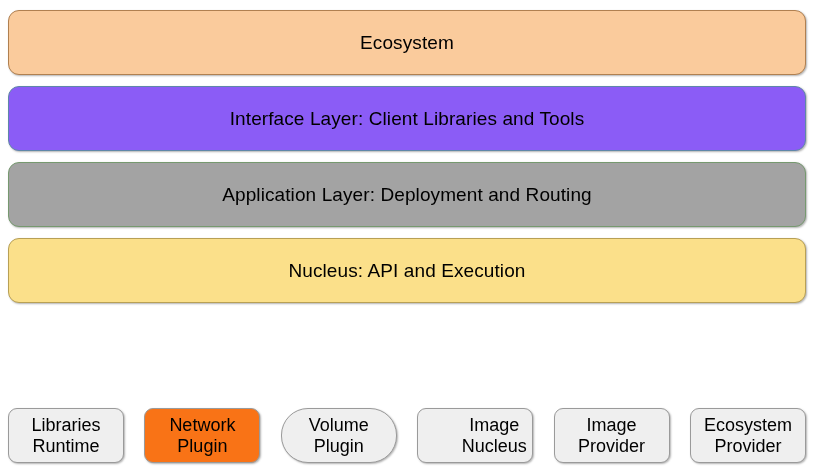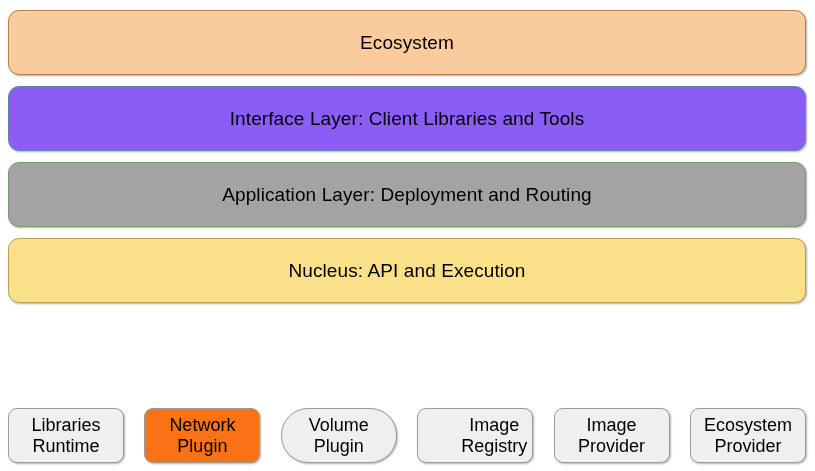--- a/index.html
+++ b/index.html
@@ -109,21 +109,21 @@
 
     <div class="plugin-box" style="background: #f97316; border-color: rgb(154, 154, 154);">
       <span class="plugin-label"><span>Network</span><br><span>Plugin</span></span>
     </div>
 
     <div class="plugin-box" style="background: rgb(239, 239, 239); border-color: rgb(154, 154, 154); border-radius: 27px;">
       <span class="plugin-label"><span>Volume</span><br><span>Plugin</span></span>
     </div>
 
     <div class="plugin-box" style="background: rgb(239, 239, 239); border-color: rgb(154, 154, 154); padding-left: 38px;">
-      <span class="plugin-label"><span>Image</span><br><span>Registry</span></span>
+      <span class="plugin-label"><span>Image</span><br><span>Nucleus</span></span>
     </div>
 
     <div class="plugin-box" style="background: rgb(239, 239, 239); border-color: rgb(154, 154, 154);">
       <span class="plugin-label"><span>Image</span><br><span>Provider</span></span>
     </div>
 
     <div class="plugin-box" style="background: rgb(239, 239, 239); border-color: rgb(154, 154, 154);">
       <span class="plugin-label"><span>Ecosystem</span><br><span>Provider</span></span>
     </div>
 

